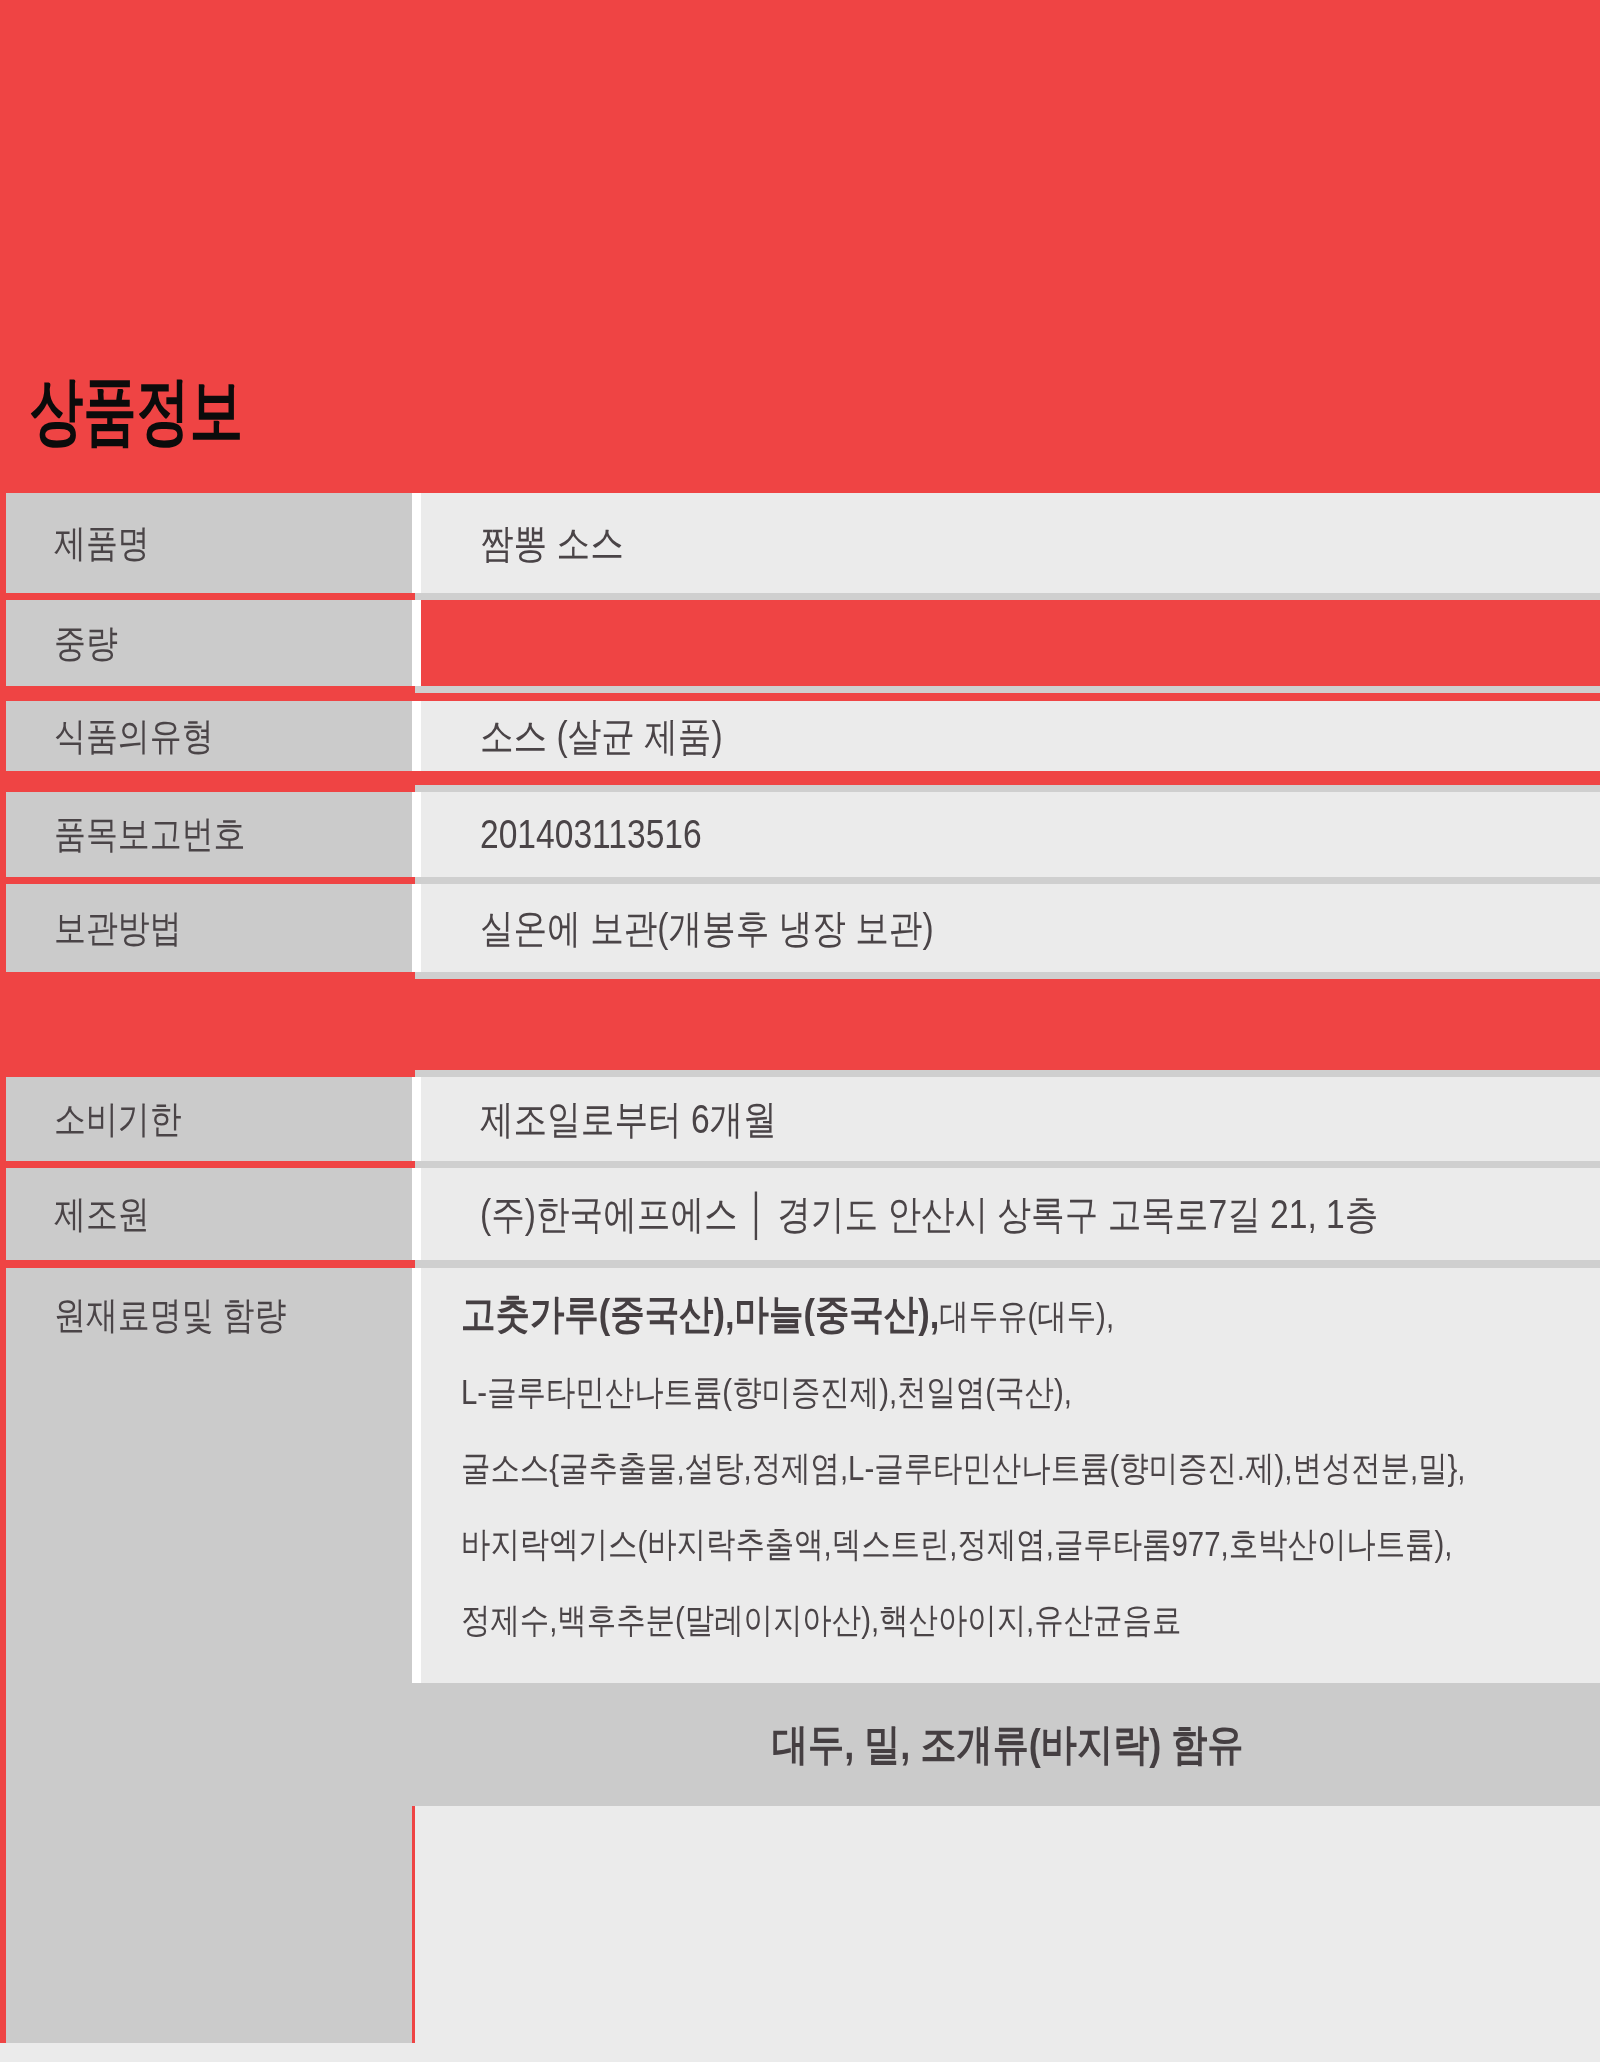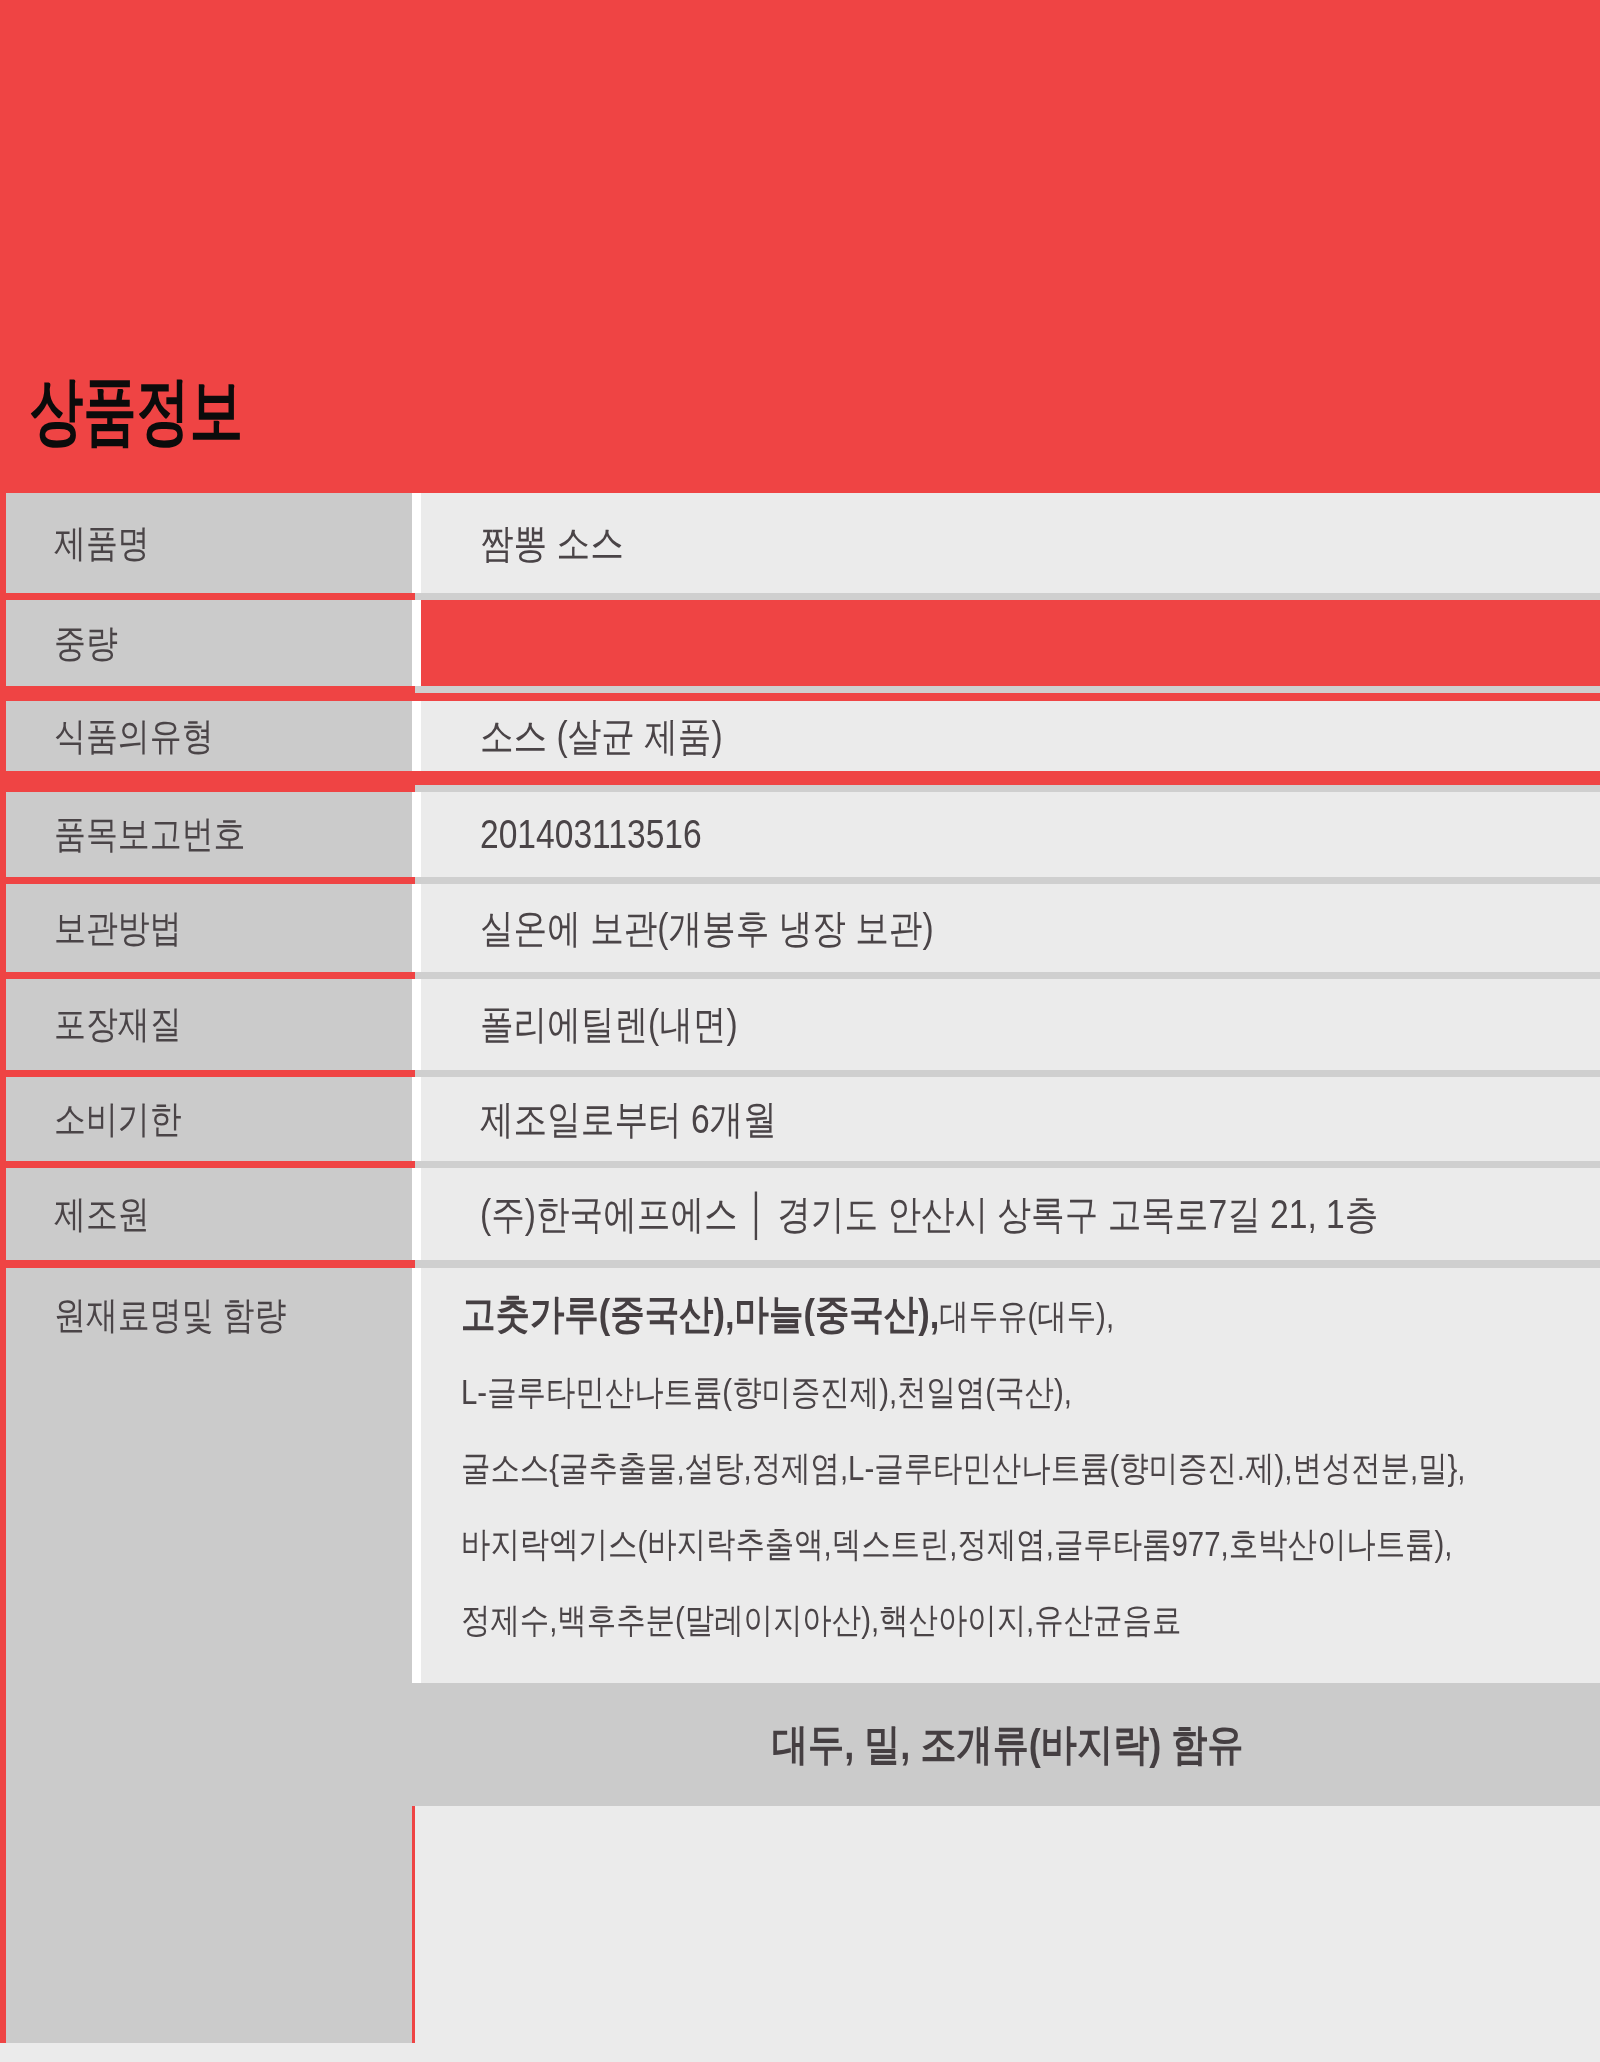--- a/index.html
+++ b/index.html
@@ -115,29 +115,20 @@
     <div class="cell-label">
       <span class="label-text"><span class="cond">보관방법</span></span>
     </div>
     <div class="col-gap"></div>
     <div class="cell-value">
       <span class="value-text"><span class="cond">실온에 보관(개봉후 냉장 보관)</span></span>
     </div>
   </div>
   <div class="vdiv" style="top:972px;"></div>
 
-  <div class="row" style="top:979px; height:91px;">
-    <div class="cell-label">
-      <span class="label-text"><span class="cond">포장재질</span></span>
-    </div>
-    <div class="col-gap"></div>
-    <div class="cell-value">
-      <span class="value-text"><span class="cond">폴리에틸렌(내면)</span></span>
-    </div>
-  </div>
   <div class="vdiv" style="top:1070px;"></div>
 
   <div class="row" style="top:1077px; height:84px;">
     <div class="cell-label">
       <span class="label-text"><span class="cond">소비기한</span></span>
     </div>
     <div class="col-gap"></div>
     <div class="cell-value">
       <span class="value-text"><span class="cond">제조일로부터 6개월</span></span>
     </div>

